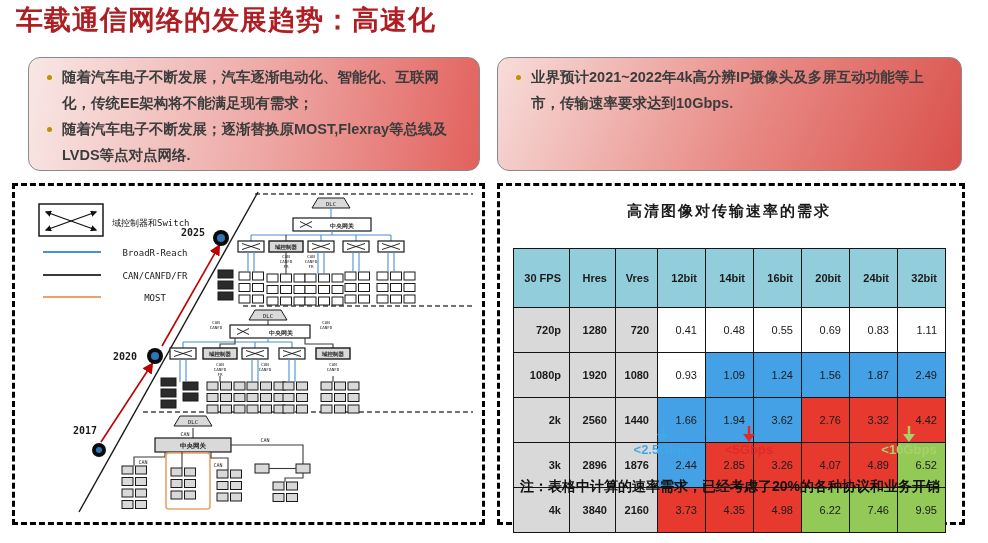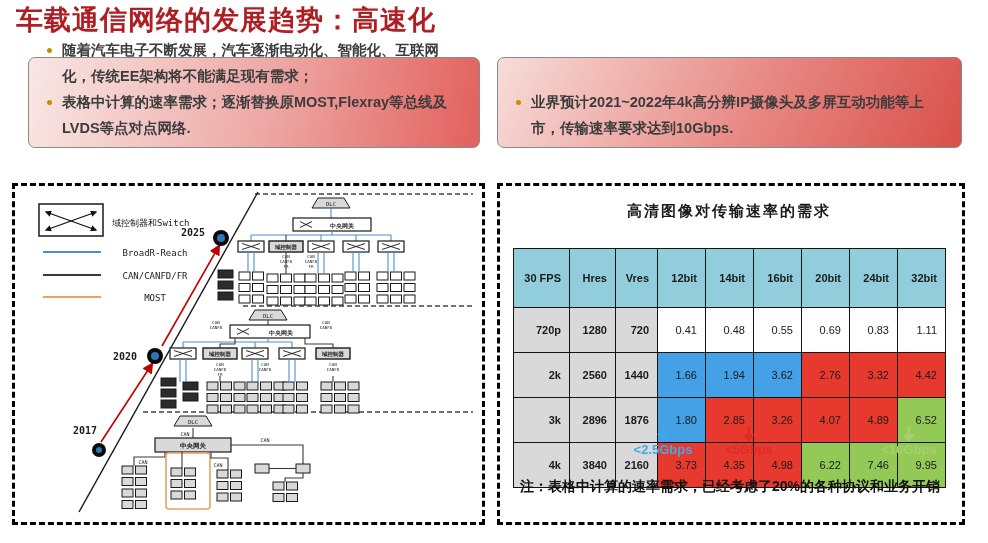--- a/index.html
+++ b/index.html
@@ -1,21 +1,21 @@
 <!DOCTYPE html>
 <html><head>
 <meta charset="utf-8">
 <style>
   html,body{margin:0;padding:0;}
   body{width:988px;height:543px;background:#ffffff;position:relative;overflow:hidden;
        font-family:"Liberation Sans",sans-serif;}
   .title{position:absolute;left:16px;top:2px;margin:0;font-size:27px;font-weight:bold;
          color:#ae1e23;letter-spacing:1px;}
-  .infobox{position:absolute;top:57px;height:91px;border:1px solid #8a8a8a;border-radius:7px;
-           box-sizing:border-box;padding:6px 16px;display:flex;flex-direction:column;justify-content:flex-end;}
+  .infobox{position:absolute;top:57px;height:114px;border:1px solid #8a8a8a;border-radius:12px;
+           box-sizing:border-box;padding:6px 16px;display:flex;flex-direction:column;justify-content:flex-start;}
   #box-left{left:28px;width:452px;background:linear-gradient(100deg,#f8e7e5 0%,#eda5a2 55%,#e2615d 100%);}
   #box-right{left:497px;width:465px;background:linear-gradient(115deg,#f7ddda 0%,#e88984 55%,#d9504b 100%);}
   .bullet{display:flex;align-items:flex-start;font-size:14.5px;line-height:1.8;color:#3c3c3c;font-weight:600;}
   .dot{flex:0 0 auto;width:5px;height:5px;border-radius:50%;background:#bf9000;margin:11px 10px 0 2px;}
   .panel{position:absolute;top:183px;height:342px;border:3px dashed #000;box-sizing:border-box;background:#fff;}
   #panel-left{left:12px;width:473px;}
   #panel-right{left:497px;width:468px;}
   .tbl-title{position:absolute;left:13px;top:16px;width:432px;text-align:center;font-size:15px;
              font-weight:bold;color:#1a1a1a;letter-spacing:2px;}
   table{position:absolute;left:13px;top:62px;border-collapse:collapse;table-layout:fixed;}
@@ -37,21 +37,21 @@
 <h1 class="title">车载通信网络的发展趋势：高速化</h1>
 
 <div class="infobox" id="box-left">
   <div id="bullets-left">
       <div class="bullet">
         <span class="dot"></span>
         <span>随着汽车电子不断发展，汽车逐渐电动化、智能化、互联网化，传统EE架构将不能满足现有需求；</span>
       </div>
       <div class="bullet">
         <span class="dot"></span>
-        <span>表格中计算的速率需求；逐渐替换原MOST,Flexray等总线及LVDS等点对点网络.</span>
+        <span>随着汽车电子不断发展；逐渐替换原MOST,Flexray等总线及LVDS等点对点网络.</span>
       </div>
     </div>
 </div>
 
 <div class="infobox" id="box-right">
   <div id="bullets-right">
       <div class="bullet">
         <span class="dot"></span>
         <span>业界预计2021~2022年4k高分辨IP摄像头及多屏互动功能等上市，传输速率要求达到10Gbps.</span>
       </div>
@@ -350,35 +350,46 @@
           <td class="c-gray">1280</td>
           <td class="c-gray">720</td>
           <td class="c-w">0.41</td>
           <td class="c-w">0.48</td>
           <td class="c-w">0.55</td>
           <td class="c-w">0.69</td>
           <td class="c-w">0.83</td>
           <td class="c-w">1.11</td>
         </tr>
         <tr>
+          <td class="c-gray">1080p</td>
+          <td class="c-gray">1920</td>
+          <td class="c-gray">1080</td>
+          <td class="c-w">0.93</td>
+          <td class="c-b">1.09</td>
+          <td class="c-b">1.24</td>
+          <td class="c-b">1.56</td>
+          <td class="c-b">1.87</td>
+          <td class="c-b">2.49</td>
+        </tr>
+        <tr>
           <td class="c-gray">2k</td>
           <td class="c-gray">2560</td>
           <td class="c-gray">1440</td>
           <td class="c-b">1.66</td>
           <td class="c-b">1.94</td>
           <td class="c-b">3.62</td>
           <td class="c-r">2.76</td>
           <td class="c-r">3.32</td>
           <td class="c-r">4.42</td>
         </tr>
         <tr>
           <td class="c-gray">3k</td>
           <td class="c-gray">2896</td>
           <td class="c-gray">1876</td>
-          <td class="c-b">1.80</td>
+          <td class="c-b">2.44</td>
           <td class="c-r">2.85</td>
           <td class="c-r">3.26</td>
           <td class="c-r">4.07</td>
           <td class="c-r">4.89</td>
           <td class="c-g">6.52</td>
         </tr>
         <tr>
           <td class="c-gray">4k</td>
           <td class="c-gray">3840</td>
           <td class="c-gray">2160</td>

